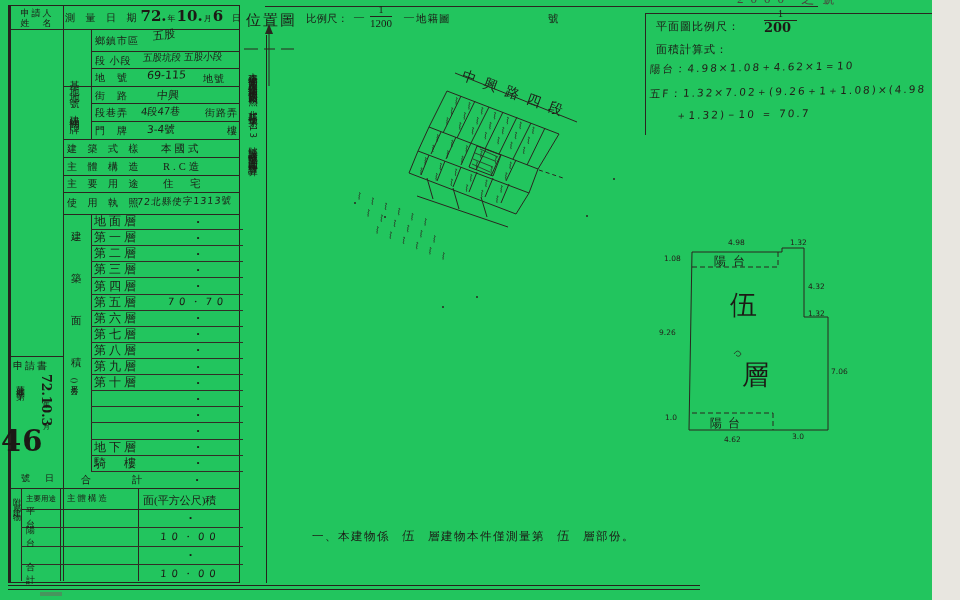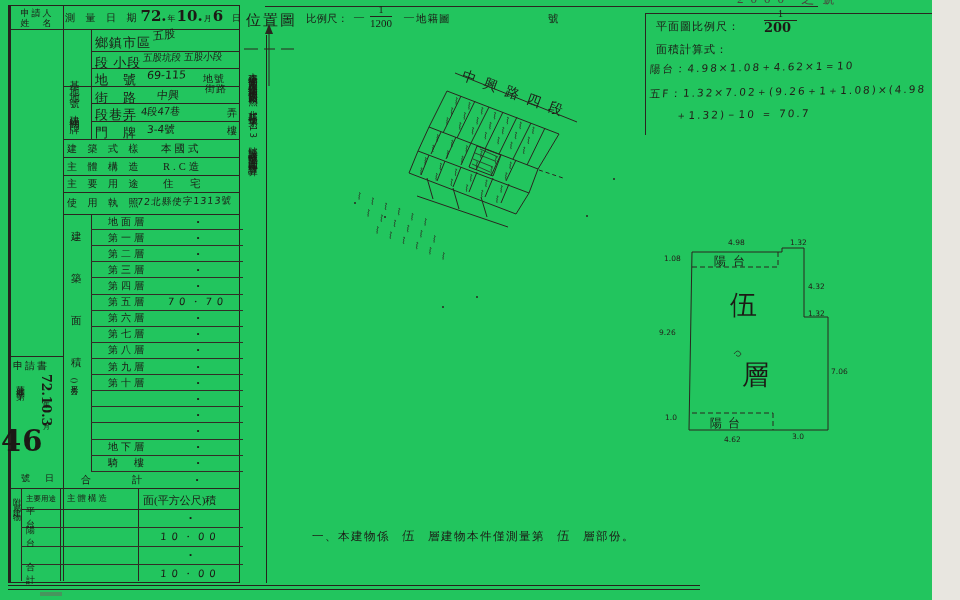--- a/index.html
+++ b/index.html
@@ -14,28 +14,28 @@
   .vtext{writing-mode:vertical-rl;text-orientation:mixed;}
   
   .form-main{position:absolute;left:8px;top:5px;width:232px;height:578px;
              border:1.6px solid #26221c;border-left-width:3px;}
   .applicant{position:absolute;left:0;top:0;width:52px;height:23px;display:flex;flex-direction:column;
              align-items:center;justify-content:center;font-size:9px;line-height:10px;letter-spacing:2px;}
   .survey{position:absolute;left:54px;top:3px;width:176px;display:flex;align-items:baseline;font-size:10px;}
   .survey .u{font-size:8px;margin:0 1px;}
   .survey .st{font-size:15px;line-height:15px;}
   .glabel{position:absolute;writing-mode:vertical-rl;font-size:10px;letter-spacing:6px;text-align:center;}
-  .sublab{position:absolute;font-size:13px;letter-spacing:1px;}
+  .sublab{position:absolute;font-size:10px;letter-spacing:1px;}
   .val{position:absolute;font-size:11px;}
   .sfx{position:absolute;font-size:10px;letter-spacing:1px;}
   .attlab{position:absolute;font-size:10px;letter-spacing:4px;font-family:Liberation Serif, serif;}
   .attval{position:absolute;font-size:10.5px;letter-spacing:3px;}
   .area-rows{position:absolute;left:80px;top:208px;width:152px;}
   .arow{display:flex;height:16.12px;border-bottom:1px solid #332e27;align-items:center;}
-  .arow .al{width:62px;padding-left:17px;font-size:10px;letter-spacing:3px;}
+  .arow .al{width:62px;padding-left:3px;font-size:12px;letter-spacing:3px;}
   .arow .av{flex:1;text-align:center;font-size:9px;}
   .arow .av.hwv{font-family:"DejaVu Sans",sans-serif;font-size:10px;letter-spacing:5px;transform:skewX(-5deg);}
   .arow-total{position:absolute;left:52px;top:466px;width:180px;height:16px;display:flex;align-items:center;}
   .arow-total .al{width:88px;padding-left:18px;font-size:10px;letter-spacing:7px;}
   .arow-total .av{flex:1;text-align:center;font-size:9px;}
   .annex-rows{position:absolute;left:10px;top:503px;width:222px;}
   .nrow{display:flex;height:18.8px;border-bottom:1px solid #332e27;align-items:center;}
   .nrow:last-child{border-bottom:none;height:17px;}
   .nrow .nu{width:39px;padding-left:5px;font-size:9px;letter-spacing:3px;}
   .nrow .ns{width:78px;font-size:9px;}
@@ -103,21 +103,21 @@
 
     <div class="vl" style="left:80px;top:80px;height:53px"></div>
     <div class="glabel" style="left:56px;top:82px;height:50px;letter-spacing:3px">建物門牌</div>
     <div class="hl" style="left:80px;top:97px;width:149px"></div>
     <div class="hl" style="left:80px;top:115px;width:149px"></div>
     <div class="hl" style="left:52px;top:133px;width:177px"></div>
     <div class="sublab" style="left:84px;top:83px">街　路</div>
     <div class="sublab" style="left:84px;top:100px">段巷弄</div>
     <div class="sublab" style="left:84px;top:118px">門　牌</div>
     <div class="val hw" style="left:146px;top:82px">中興</div>
-    <div class="sfx" style="left:194px;top:76px">街路</div>
+    <div class="sfx" style="left:194px;top:100px">街路</div>
     <div class="val hw" style="left:130px;top:99px;font-size:10px">4段47巷</div>
     <div class="sfx" style="left:216px;top:100px">弄</div>
     <div class="val hw" style="left:136px;top:117px;font-size:10.5px">3-4號</div>
     <div class="sfx" style="left:216px;top:118px">樓</div>
 
     <div class="hl" style="left:52px;top:151px;width:177px"></div>
     <div class="hl" style="left:52px;top:169px;width:177px"></div>
     <div class="hl" style="left:52px;top:186px;width:177px"></div>
     <div class="hl" style="left:52px;top:208px;width:177px"></div>
     <div class="attlab" style="left:56px;top:136px">建 築 式 樣</div>

